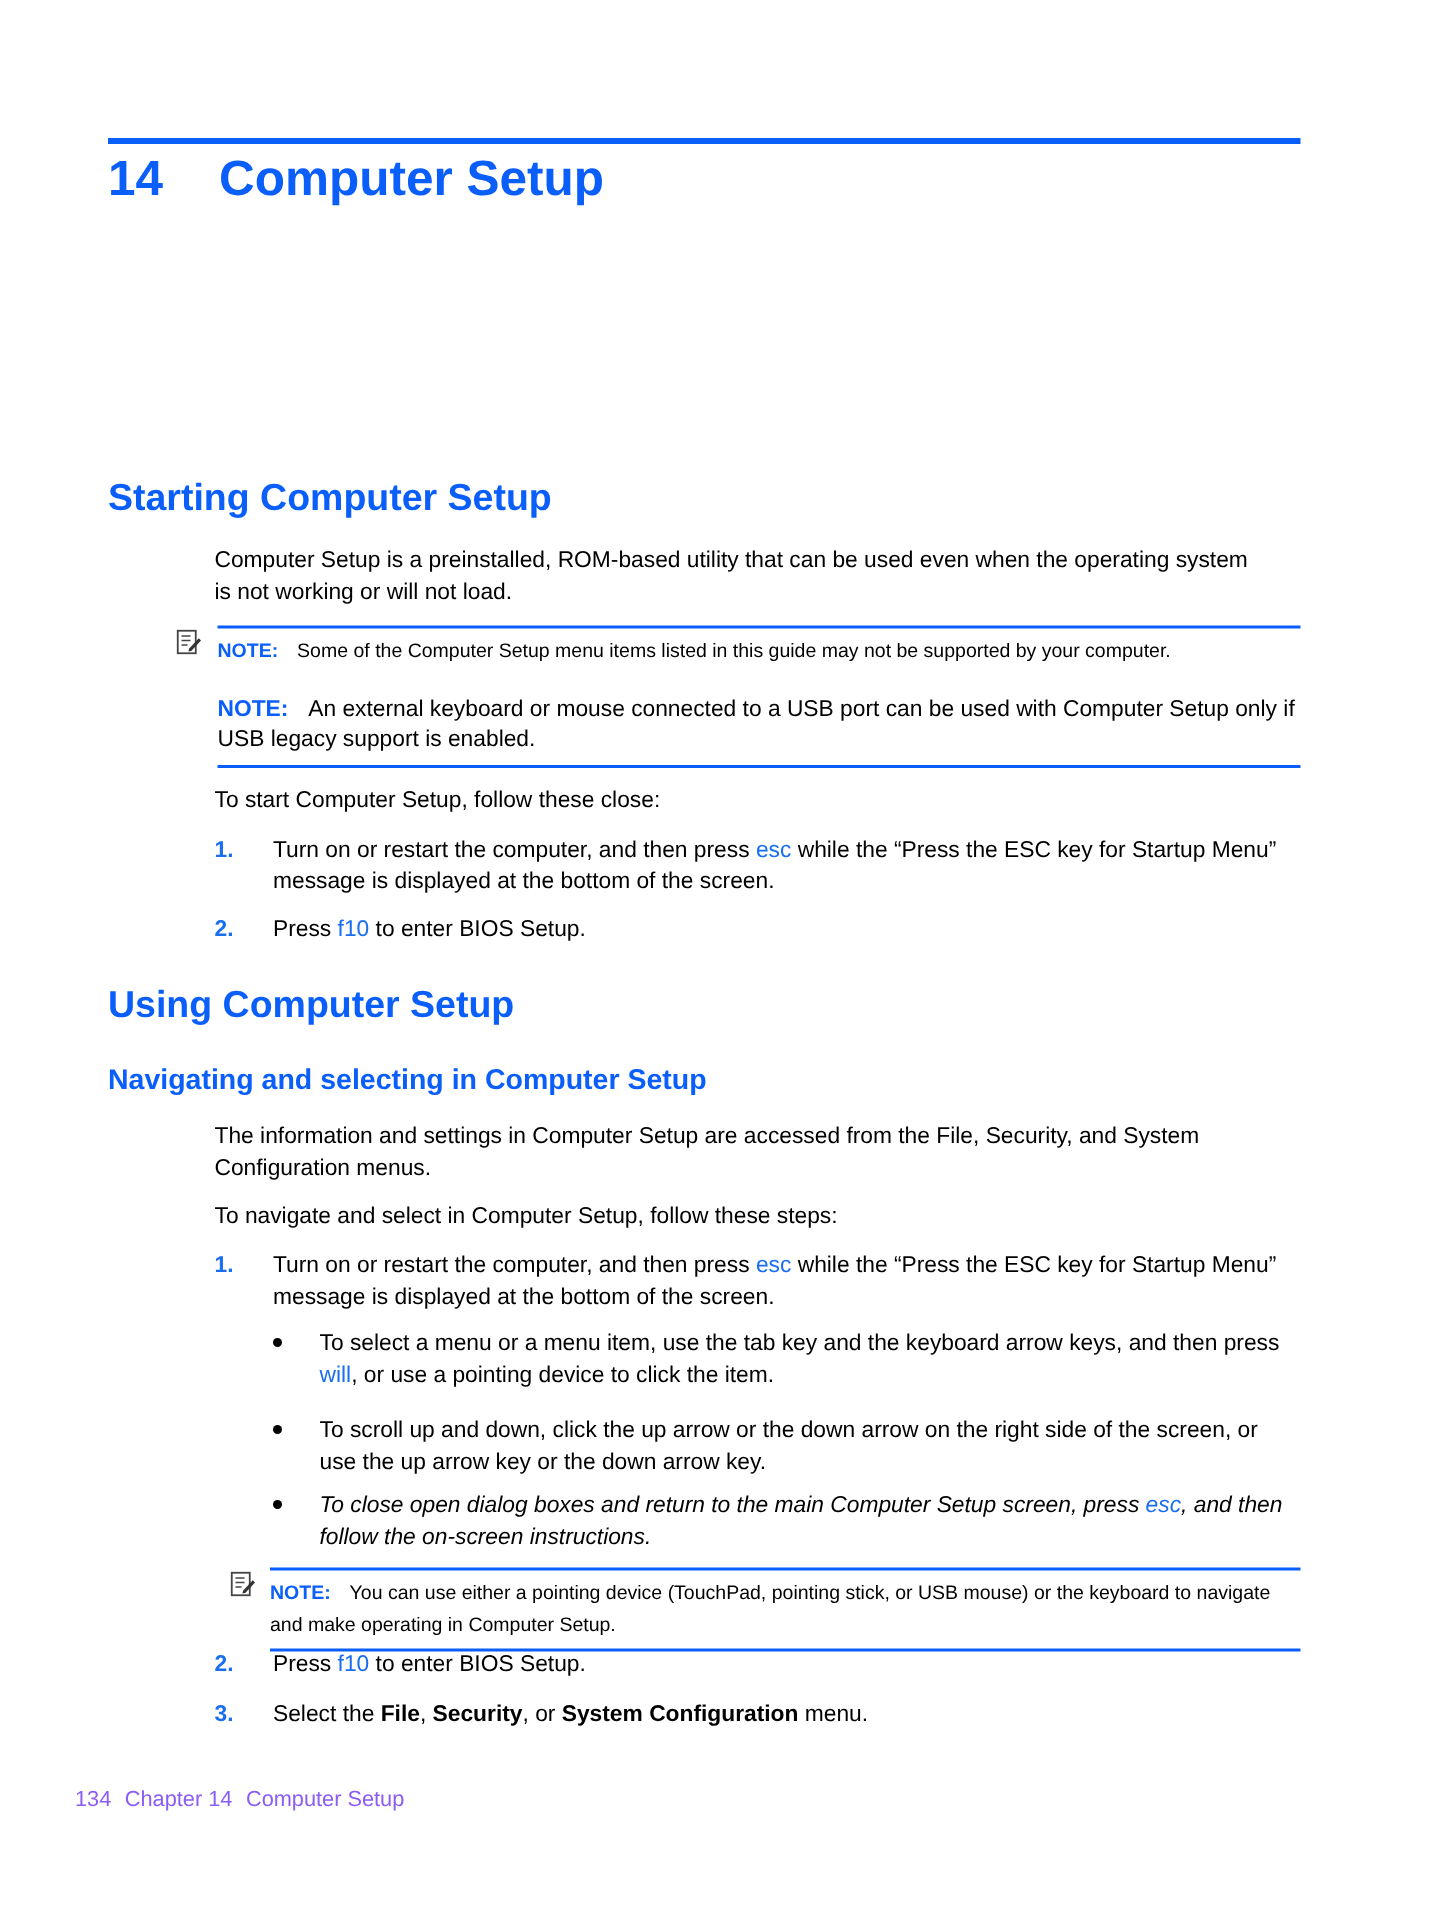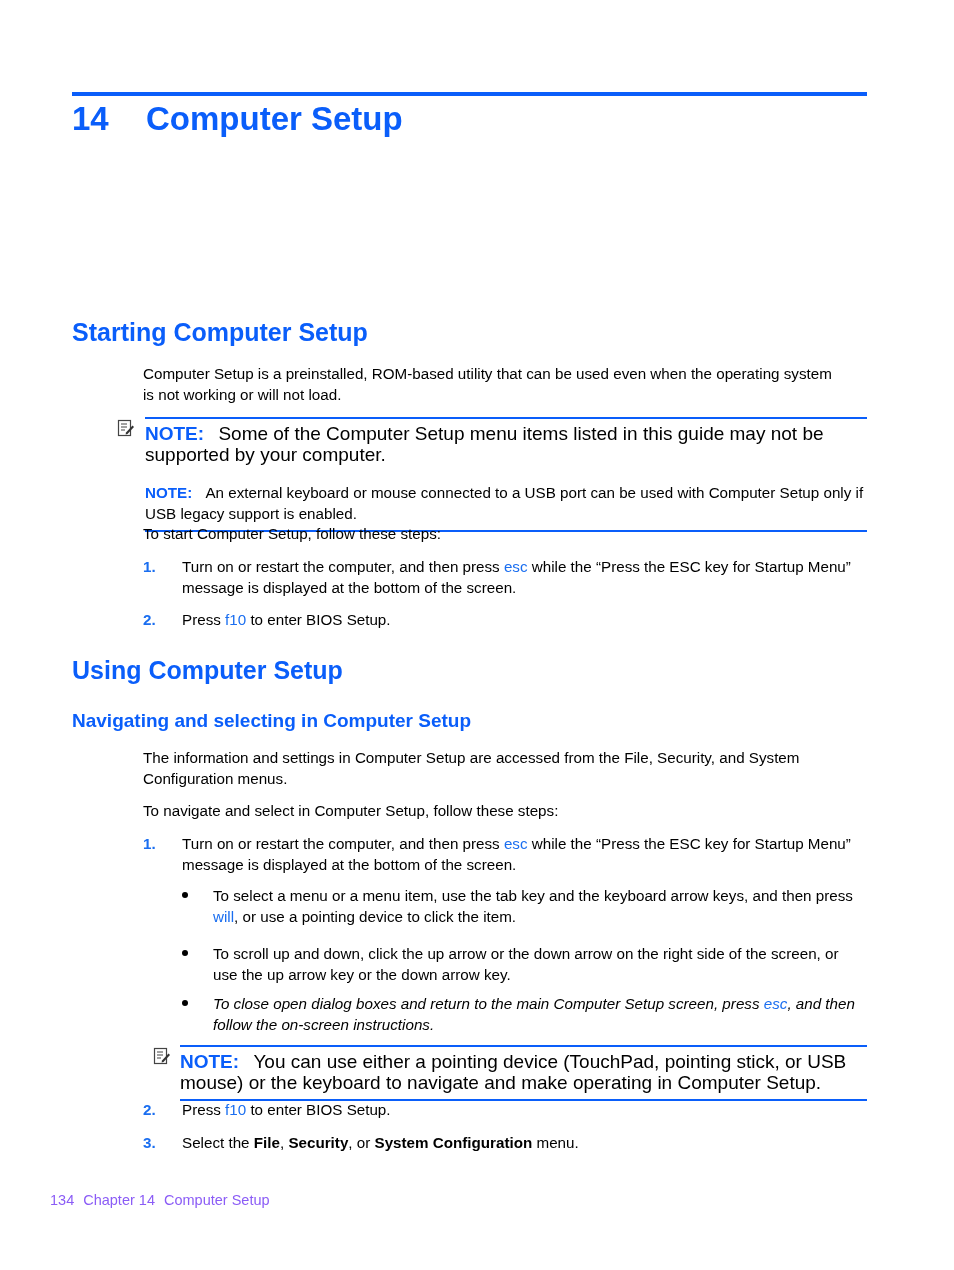--- a/index.html
+++ b/index.html
@@ -82,21 +82,21 @@
   }
 
   
   .note {
     position: absolute;
     border-top: 2px solid #0a5efa;
     border-bottom: 2px solid #0a5efa;
     box-sizing: border-box;
   }
   .note-inner {
-    font-size: 19px;
+    font-size: 13px;
     line-height: 20.5px;
     padding: 5px 0 6px 0;
   }
   .note-sub {
     font-size: 15.2px;
     line-height: 20.5px;
     padding: 0 0 6px 0;
   }
   .note-label {
     color: #0a5efa;
@@ -176,21 +176,21 @@
       <span class="note-label">NOTE:</span>
       <span style="display:inline-block;width:9px;"></span><span>Some of the Computer Setup menu items listed in this guide may not be supported by your computer.</span>
     </div>
     <div class="note-gap"></div>
     <div class="note-sub">
       <span class="note-label">NOTE:</span>
       <span style="display:inline-block;width:9px;"></span><span>An external keyboard or mouse connected to a USB port can be used with Computer Setup only if USB legacy support is enabled.</span>
     </div>
   </div>
 
-  <div class="para" style="left:143px; top:524px; width:690px;">To start Computer Setup, follow these steps:</div>
+  <div class="para" style="left:143px; top:524px; width:690px;">To start Computer Setup, follow these close:</div>
 
   <div class="li-num" style="left:143px; top:557px;">1.</div>
   <div class="li-body" style="left:182px; top:557px; width:685px;">
     <span>Turn on or restart the computer, and then press </span><span class="blue">esc</span><span> while the “Press the ESC key for Startup Menu” message is displayed at the bottom of the screen.</span>
   </div>
 
   <div class="li-num" style="left:143px; top:610px;">2.</div>
   <div class="li-body" style="left:182px; top:610px; width:685px;">
     <span>Press </span><span class="blue">f10</span><span> to enter BIOS Setup.</span>
   </div>

